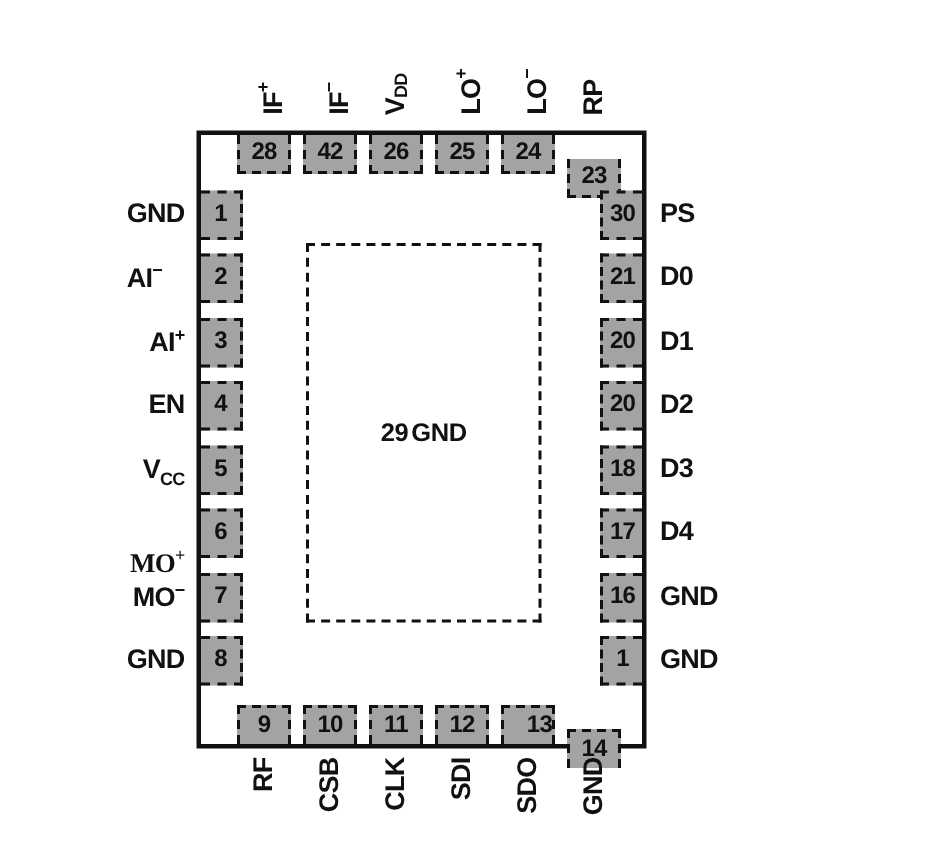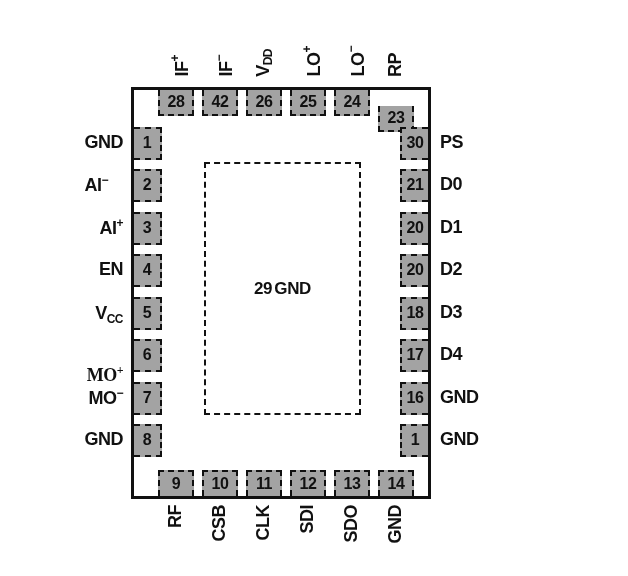--- a/index.html
+++ b/index.html
@@ -171,21 +171,21 @@
     </div>
     <div class="lbl v" style="left: 209px; top: 505px;"><span>CSB</span></div>
     <div class="pin bottom" style="width: 36px; height: 26px; left: 246px; top: 470px;">
       <span>11</span>
     </div>
     <div class="lbl v" style="left: 253px; top: 505px;"><span>CLK</span></div>
     <div class="pin bottom" style="width: 36px; height: 26px; left: 290px; top: 470px;">
       <span>12</span>
     </div>
     <div class="lbl v" style="left: 297px; top: 505px;"><span>SDI</span></div>
-    <div class="pin bottom" style="width: 36px; height: 26px; left: 334px; top: 470px;">
+    <div class="pin bottom" style="width: 36px; height: 26px; left: 334px; top: 470px; justify-content: flex-end;">
       <span>13</span>
     </div>
     <div class="lbl v" style="left: 341px; top: 505px;"><span>SDO</span></div>
-    <div class="pin bottom" style="width: 36px; height: 26px; left: 378px; top: 470px;">
+    <div class="pin bottom" style="width: 36px; height: 26px; left: 378px; top: 486px;">
       <span>14</span>
     </div>
     <div class="lbl v" style="left: 385px; top: 505px;"><span>GND</span></div>
   </div>
 
 </body></html>

